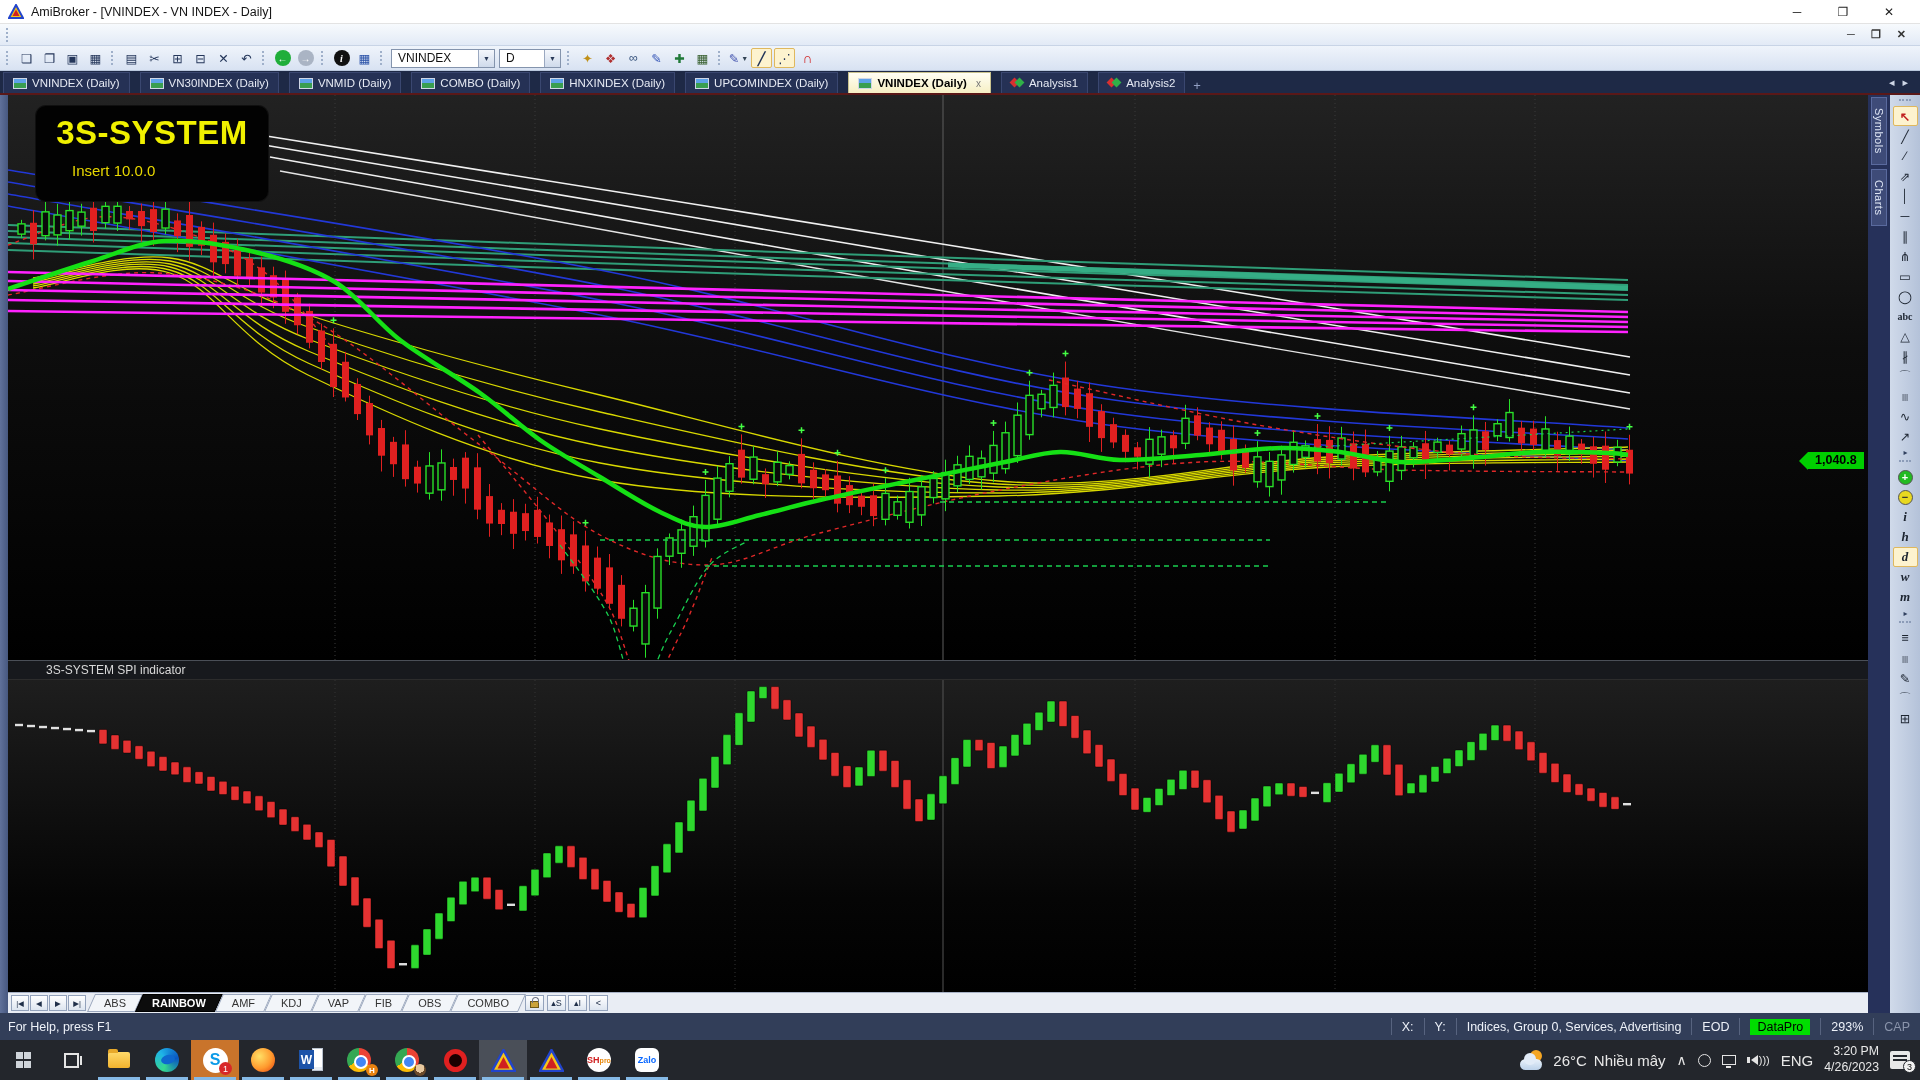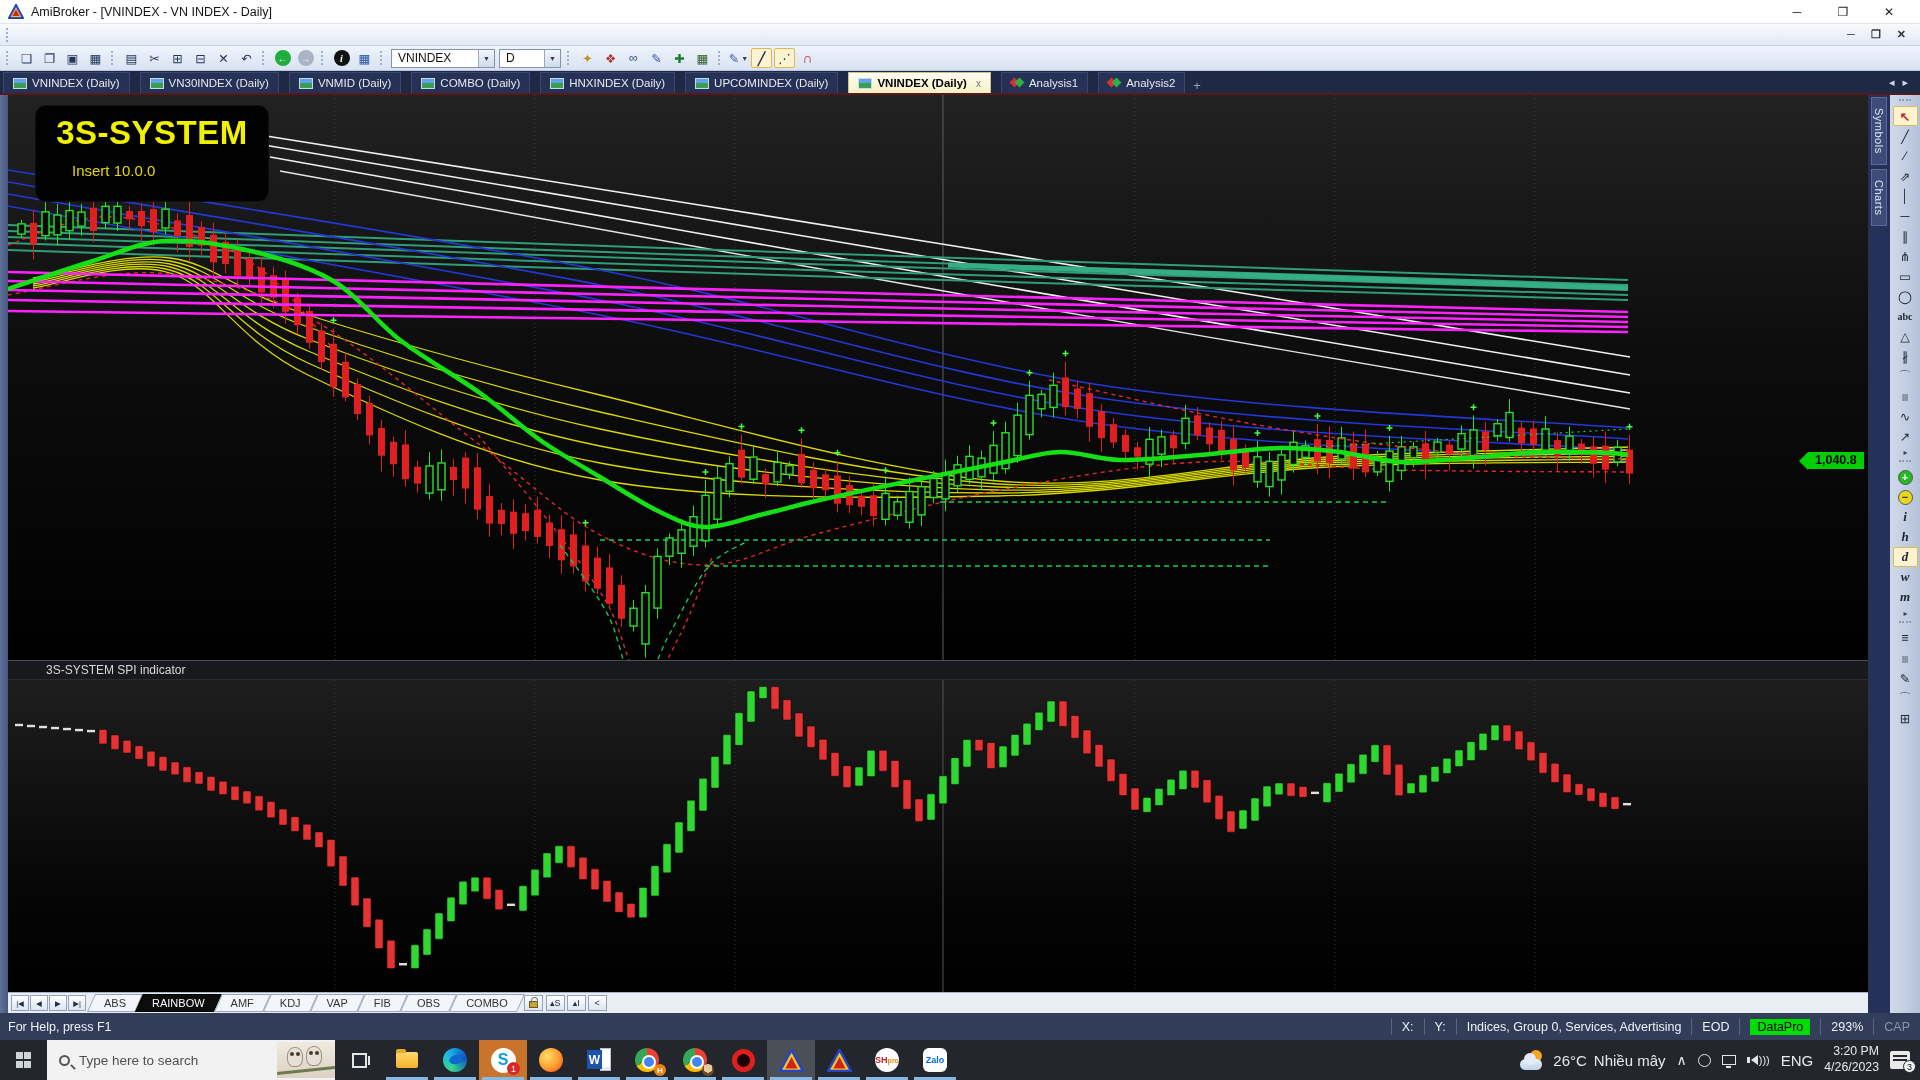--- a/index.html
+++ b/index.html
@@ -46,21 +46,21 @@
 .logo-box{position:absolute;left:28px;top:11px;width:232px;height:95px;background:#020202;border-radius:10px;box-shadow:0 0 0 1px #101010}
 .logo-title{color:#f0f000;font-size:33px;font-weight:bold;text-align:center;margin-top:8px;letter-spacing:.5px}
 .logo-version{color:#e8d800;font-size:15px;margin:10px 0 0 36px}
 
 .sheetbar{height:21px;background:#e9edf4;border-top:1px solid #a8b2c6;display:flex;align-items:center;gap:1px;padding-left:3px}
 .navbtn{width:18px;height:16px;background:linear-gradient(#ffffff,#dde5f0);border:1px solid #93a2bb;display:flex;align-items:center;justify-content:center;font-size:7.5px;color:#20304a}
 .stabs{display:flex;margin-left:4px;height:18px}
 .stab{position:relative;height:18px;display:flex;align-items:center;padding:0 13px;font-size:11px;color:#333}
 .stab::before{content:"";position:absolute;inset:0;background:#f2f5f9;border:1px solid #9aa6bc;transform:skewX(-24deg);z-index:0}
 .stab span{position:relative;z-index:1}
-.stab.active{color:#fff;font-weight:normal}
+.stab.active{color:#fff;font-weight:bold}
 .stab.active::before{background:#0c0c0c;border-color:#000}
 .sbtn{width:19px;height:16px;background:linear-gradient(#ffffff,#dde5f0);border:1px solid #93a2bb;display:flex;align-items:center;justify-content:center;font-size:9px;color:#20304a;margin-left:2px}
 .lock{width:9px;height:7px;background:#caa33a;border:1px solid #6e5a18;position:relative;margin-top:3px}
 .lock::before{content:"";position:absolute;left:1px;top:-5px;width:5px;height:5px;border:1.5px solid #6e7486;border-bottom:none;border-radius:4px 4px 0 0}
 
 .rightcol{width:52px;display:flex}
 .vtabs{width:22px;background:#26315a;display:flex;flex-direction:column;align-items:center;padding-top:2px;gap:4px}
 .vtab{writing-mode:vertical-rl;background:#3e4b78;border:1px solid #5a6a9e;color:#dfe6f5;font-size:11px;padding:10px 1px;letter-spacing:.5px}
 .toolcol{width:30px;background:linear-gradient(90deg,#d0daea,#b4c2d9);display:flex;flex-direction:column;align-items:center;padding-top:2px}
 .vgrip{width:12px;height:4px;border-top:2px dotted #8c9cb8;margin:2px 0 3px 0}
@@ -863,29 +863,20 @@
 
 <div class="taskbar">
   <div class="start">
     <span class="winlogo">
         <i></i>
         <i></i>
         <i></i>
         <i></i>
       </span>
   </div>
-  <div class="searchbox">
-    <span class="mag"></span>
-    <span>Type here to search</span>
-    <div class="owls">
-      <span class="branch"></span>
-      <span class="owl" style="left:10px;top:5px"></span>
-      <span class="owl" style="left:29px;top:4px"></span>
-    </div>
-  </div>
   <div id="task-icons" style="display:flex">
       <div class="ticon">
         <span class="tv"></span>
       </div>
       <div class="ticon running">
         <span class="folder"></span>
       </div>
       <div class="ticon running">
         <span class="edge-c"></span>
       </div>

